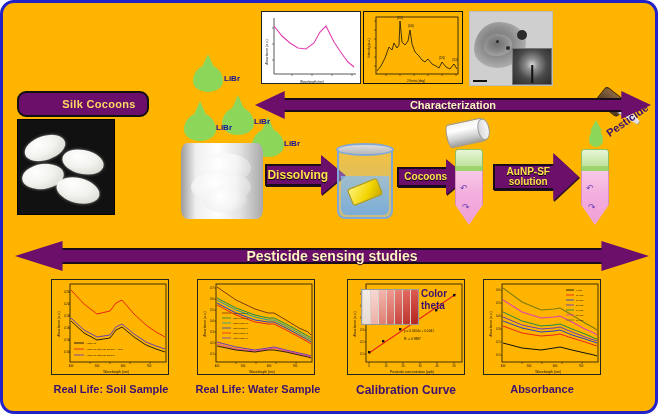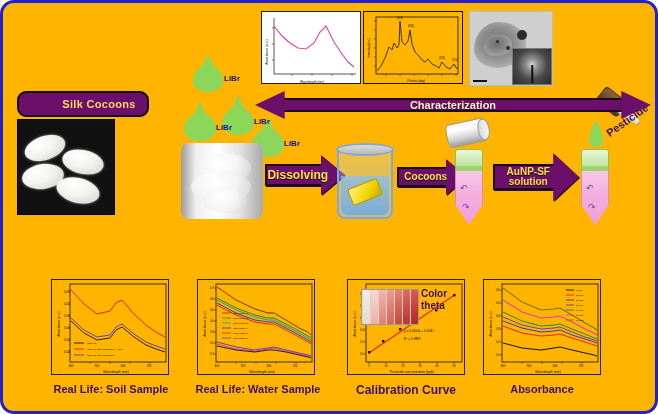--- a/index.html
+++ b/index.html
@@ -339,20 +339,26 @@
     <div class="scalebar"></div>
   </div>
 
   <div class="arrowD" style="left:252px;top:88px;width:396px;height:28px;">
     <div class="bar"></div>
       <div class="hL"></div>
       <div class="hR"></div>
     <div class="txt" style="font-size:11px;">Characterization</div>
   </div>
 
+  <div class="arrowD" style="left:12px;top:238px;width:634px;height:30px;">
+    <div class="bar"></div>
+      <div class="hL"></div>
+      <div class="hR"></div>
+    <div class="txt" style="font-size:14px;">Pesticide sensing studies</div>
+  </div>
 
   <div class="plotbox abs" style="left:48px;top:276px;width:118px;height:96px;">
     <svg width="118" height="96" viewBox="0 0 118 96" style="display:block;">
       <rect x="18" y="4" width="96" height="78" fill="none" stroke="#111" stroke-width="0.8"></rect>
       <polyline fill="none" stroke="#E8251B" stroke-width="1" points="19,10 32,24 45,34 58,31 64,23 70,20 82,34 94,45 104,52 113,57"></polyline>
       <polyline fill="none" stroke="#6A3FB5" stroke-width="1" points="19,38 32,50 45,57 58,55 64,47 70,44 82,54 94,62 104,66 113,69"></polyline>
       <polyline fill="none" stroke="#111" stroke-width="0.9" points="19,41 32,53 45,60 58,58 64,50 70,47 82,57 94,65 104,69 113,72"></polyline>
       <g stroke="#111" stroke-width="0.5">
         <line x1="38" y1="82" x2="38" y2="84"></line>
           <line x1="58" y1="82" x2="58" y2="84"></line>

